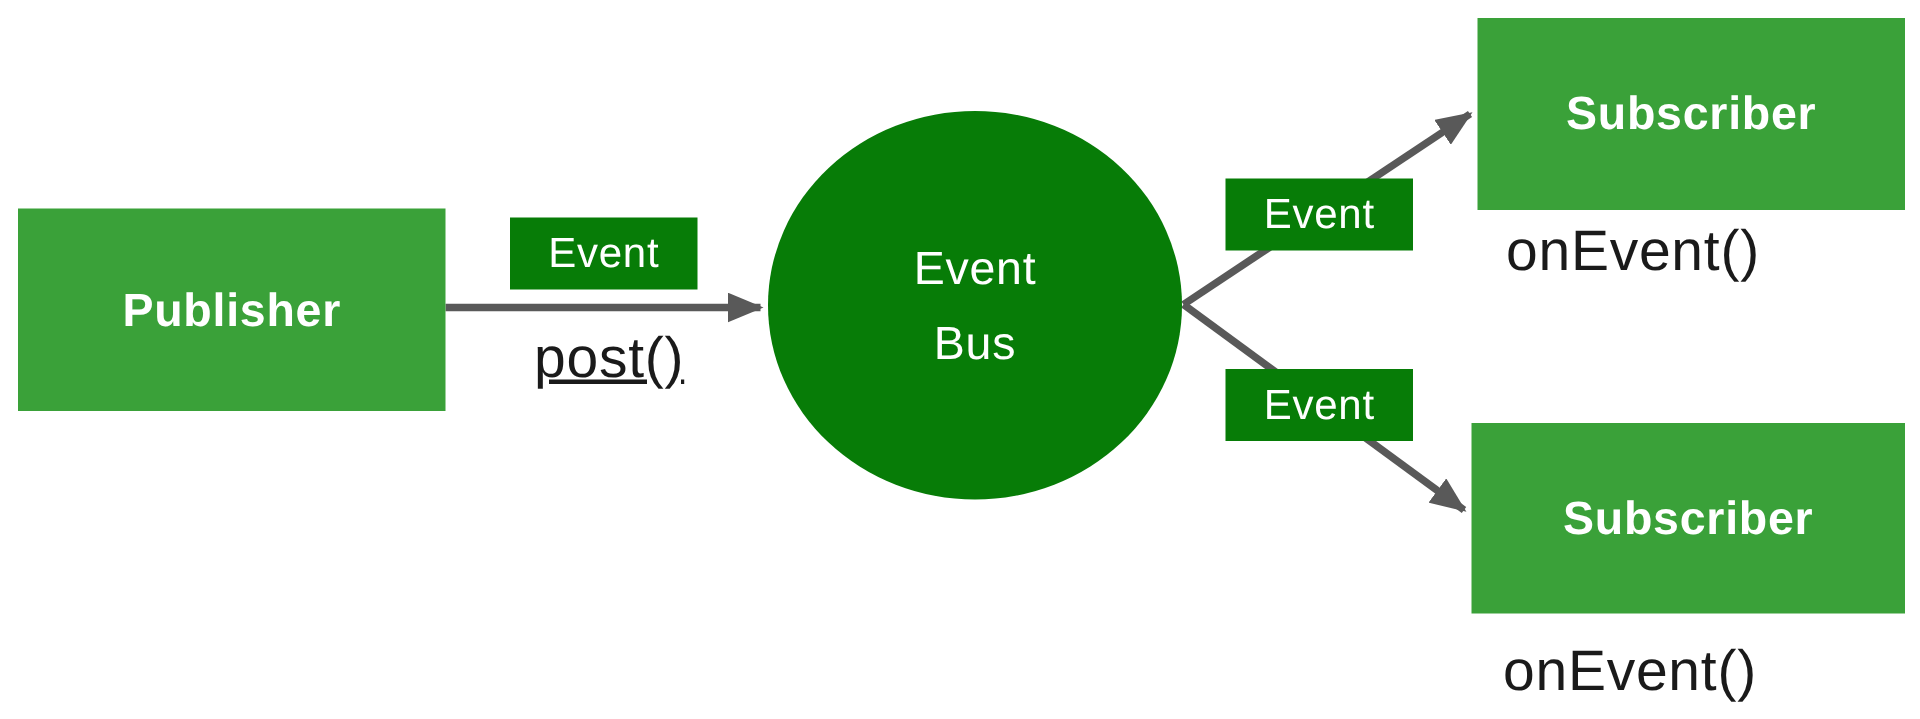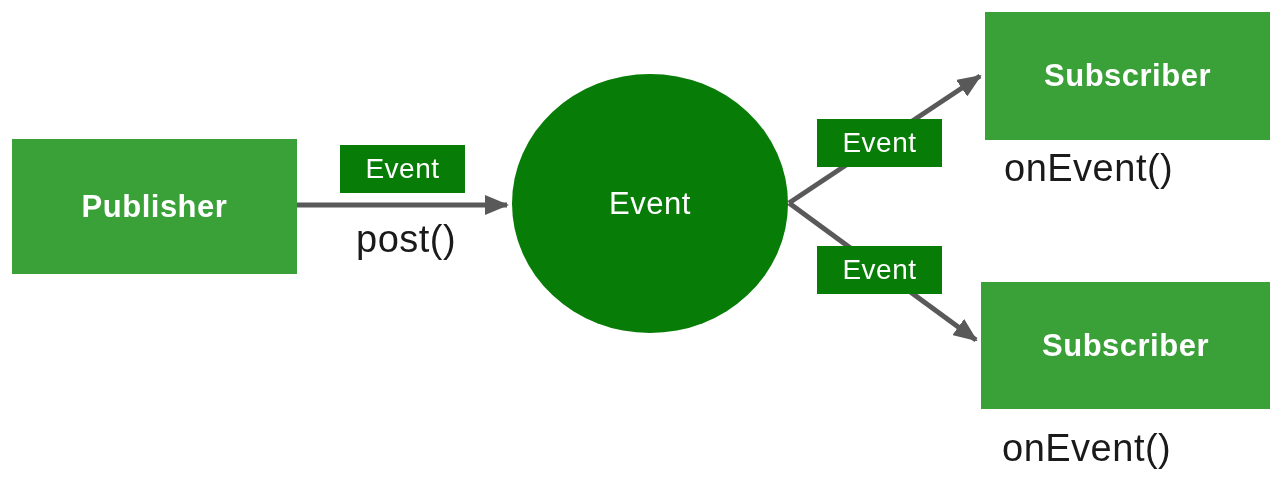--- a/index.html
+++ b/index.html
@@ -69,21 +69,21 @@
   .badge-1 { left: 340px; top: 145px; }
   .badge-2 { left: 817px; top: 119px; }
   .badge-3 { left: 817px; top: 246px; }
   .method-label {
     position: absolute;
     color: #1a1a1a;
     font-size: 38px;
     font-weight: 300;
     letter-spacing: 0.5px;
   }
-  .post-label  { left: 356px;  top: 218px; }
+  .post-label  { left: 356px;  top: 218px; text-decoration: underline; }
   .onevent-1   { left: 1004px; top: 147px; }
   .onevent-2   { left: 1002px; top: 427px; }
   .arrow-layer {
     position: absolute;
     left: 0; top: 0;
     width: 1280px; height: 479px;
     pointer-events: none;
   }
 </style>
 </head>
@@ -107,20 +107,21 @@
   </div>
 
   <div class="event-badge badge-1">
     <span>Event</span>
   </div>
 
   <div class="method-label post-label">post()</div>
 
   <div class="bus-circle">
     <span>Event</span>
+    <span>Bus</span>
   </div>
 
   <div class="event-badge badge-2">
     <span>Event</span>
   </div>
   <div class="event-badge badge-3">
     <span>Event</span>
   </div>
 
   <div class="node subscriber-1">

